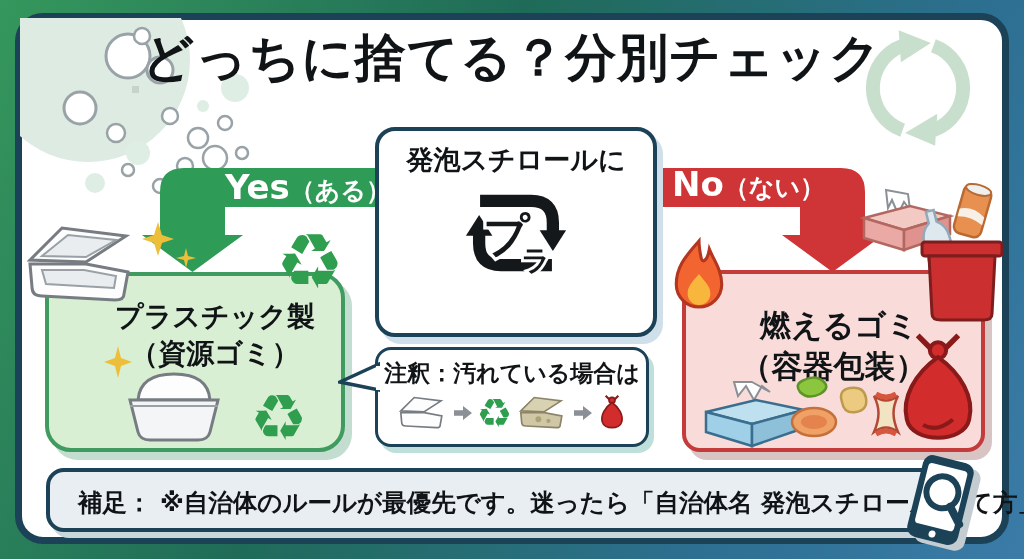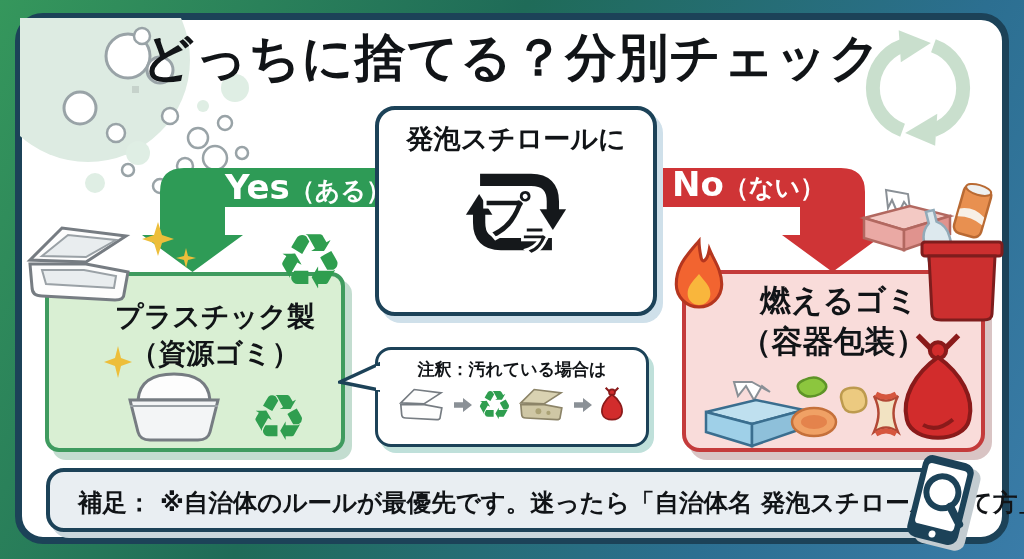--- a/index.html
+++ b/index.html
@@ -11,23 +11,24 @@
   .abs{position:absolute;}
   #card{
     position:absolute;left:15px;top:13px;width:994px;height:531px;
     background:#ffffff;border:7px solid #1c4258;border-radius:28px;box-sizing:border-box;
   }
   .jp{color:#111417;font-weight:900;}
   .box{position:absolute;box-sizing:border-box;}
   .qbox{
     background:#ffffff;border:4px solid #1c4258;border-radius:20px;
     box-shadow:6px 7px 0 #cfe0ea;
+    margin-top:21px;
   }
   .greenbox{
-    background:#d9efd3;border:4px solid #3f9b5f;border-radius:14px;
+    background:#d9efd3;border:4px solid #3f9b5f;border-radius:26px;
     box-shadow:7px 8px 0 #c3ddd0;
     padding-left:40px;
   }
   .redbox{
     background:#f9dcda;border:4px solid #c43b3b;border-radius:18px;
     box-shadow:7px 8px 0 #d9c4c4;
   }
   .notebox{
     background:#ffffff;border:3.5px solid #1c4258;border-radius:16px;
     box-shadow:5px 6px 0 #bfe0da;
@@ -130,21 +131,21 @@
     <polygon points="18,2 21,14 32,18 21,22 18,34 15,22 4,18 15,14" fill="#edbe3a"></polygon>
   </svg>
 
   <svg class="abs" style="left:118px;top:366px;" width="112" height="80" viewBox="0 0 112 80">
     <path d="M20,34 Q22,8 56,8 Q90,8 92,34 Z" fill="#fdfdfd" stroke="#767c82" stroke-width="3"></path>
     <path d="M12,34 L100,34 L92,66 Q90,74 80,74 L32,74 Q22,74 20,66 Z" fill="#f3f5f6" stroke="#767c82" stroke-width="3"></path>
     <line x1="12" y1="40" x2="100" y2="40" stroke="#9aa1a6" stroke-width="2"></line>
   </svg>
 
   <div class="box redbox" style="left:682px;top:270px;width:303px;height:182px;">
-    <div class="jp ctext r-line" style="margin-top:6px;padding-left:11px;">燃えるゴミ</div>
+    <div class="jp ctext r-line" style="margin-top:31px;padding-left:11px;">燃えるゴミ</div>
     <div class="jp ctext r-line">（容器包装）</div>
   </div>
 
   <svg class="abs" style="left:668px;top:236px;" width="62" height="76" viewBox="0 0 60 72">
     <path d="M30,4 C18,18 8,28 8,46 A22,22 0 0 0 52,46 C52,32 44,22 40,12 C38,24 33,26 32,20 C31,15 30,10 30,4 Z" fill="#f26430" stroke="#b5361f" stroke-width="3"></path>
     <path d="M30,36 C23,44 19,48 19,55 A11,11 0 0 0 41,55 C41,47 35,43 30,36 Z" fill="#f9b63c"></path>
   </svg>
 
   <svg class="abs" style="left:858px;top:182px;" width="100" height="72" viewBox="0 0 100 72">
     <polygon points="28,44 30,60 24,52 18,64 12,50 8,58 6,40" fill="#ffffff" stroke="#8a9096" stroke-width="2" transform="translate(22,-32)"></polygon>
@@ -185,21 +186,21 @@
     <path d="M86,60 Q96,54 106,60" fill="none" stroke="#d6563e" stroke-width="5"></path>
   </svg>
   <svg class="abs" style="left:896px;top:330px;" width="84" height="122" viewBox="0 0 62 90">
     <path d="M26,14 L16,4 M36,14 L46,4" stroke="#8a1a1a" stroke-width="4" fill="none"></path>
     <circle cx="31" cy="15" r="6" fill="#d22c2c" stroke="#8a1a1a" stroke-width="3"></circle>
     <path d="M31,20 C14,32 4,50 8,66 C12,84 50,84 54,66 C58,50 48,32 31,20 Z" fill="#d22c2c" stroke="#8a1a1a" stroke-width="3"></path>
     <path d="M20,70 Q30,76 42,66" fill="none" stroke="#8a1a1a" stroke-width="3"></path>
   </svg>
 
   <div class="box notebox" style="left:375px;top:347px;width:274px;height:100px;">
-    <div class="jp ctext" style="margin-top:8px;font-size:17px;">注釈：汚れている場合は</div>
+    <div class="jp ctext" style="margin-top:8px;font-size:23px;">注釈：汚れている場合は</div>
     <div style="display:flex;align-items:center;justify-content:center;gap:5px;margin-top:4px;">
       <svg width="52" height="36" viewBox="0 0 122 86">
         <polygon points="8,38 40,6 104,14 64,40" fill="#fdfdfd" stroke="#767c82" stroke-width="4"></polygon>
         <path d="M8,42 L64,42 L106,50 L102,72 Q102,78 93,78 L20,74 Q10,74 10,65 Z" fill="#fdfdfd" stroke="#767c82" stroke-width="4"></path>
       </svg>
       <svg width="18" height="18" viewBox="0 0 26 24">
         <polygon points="0,8 13,8 13,2 26,12 13,22 13,16 0,16" fill="#8a9096"></polygon>
       </svg>
       <span class="recycle-glyph" style="font-size:40px;">♻</span>
       <svg width="52" height="36" viewBox="0 0 122 86">

